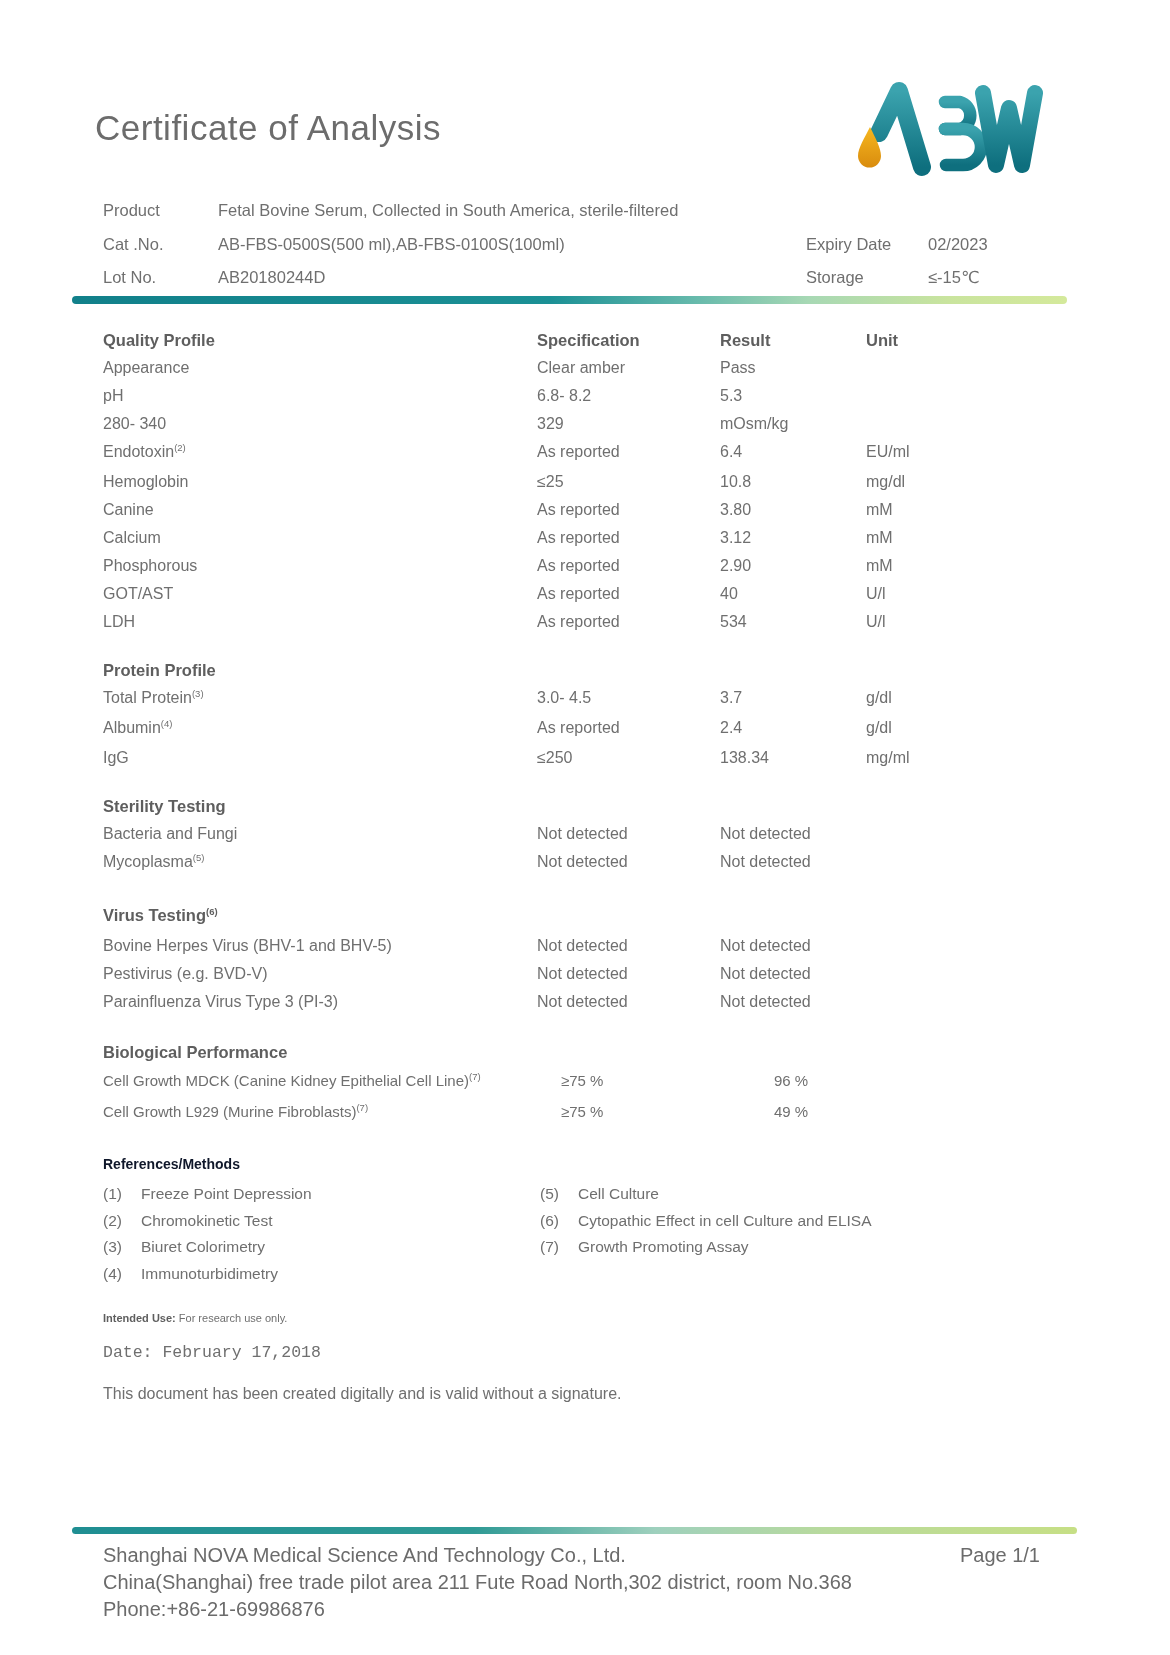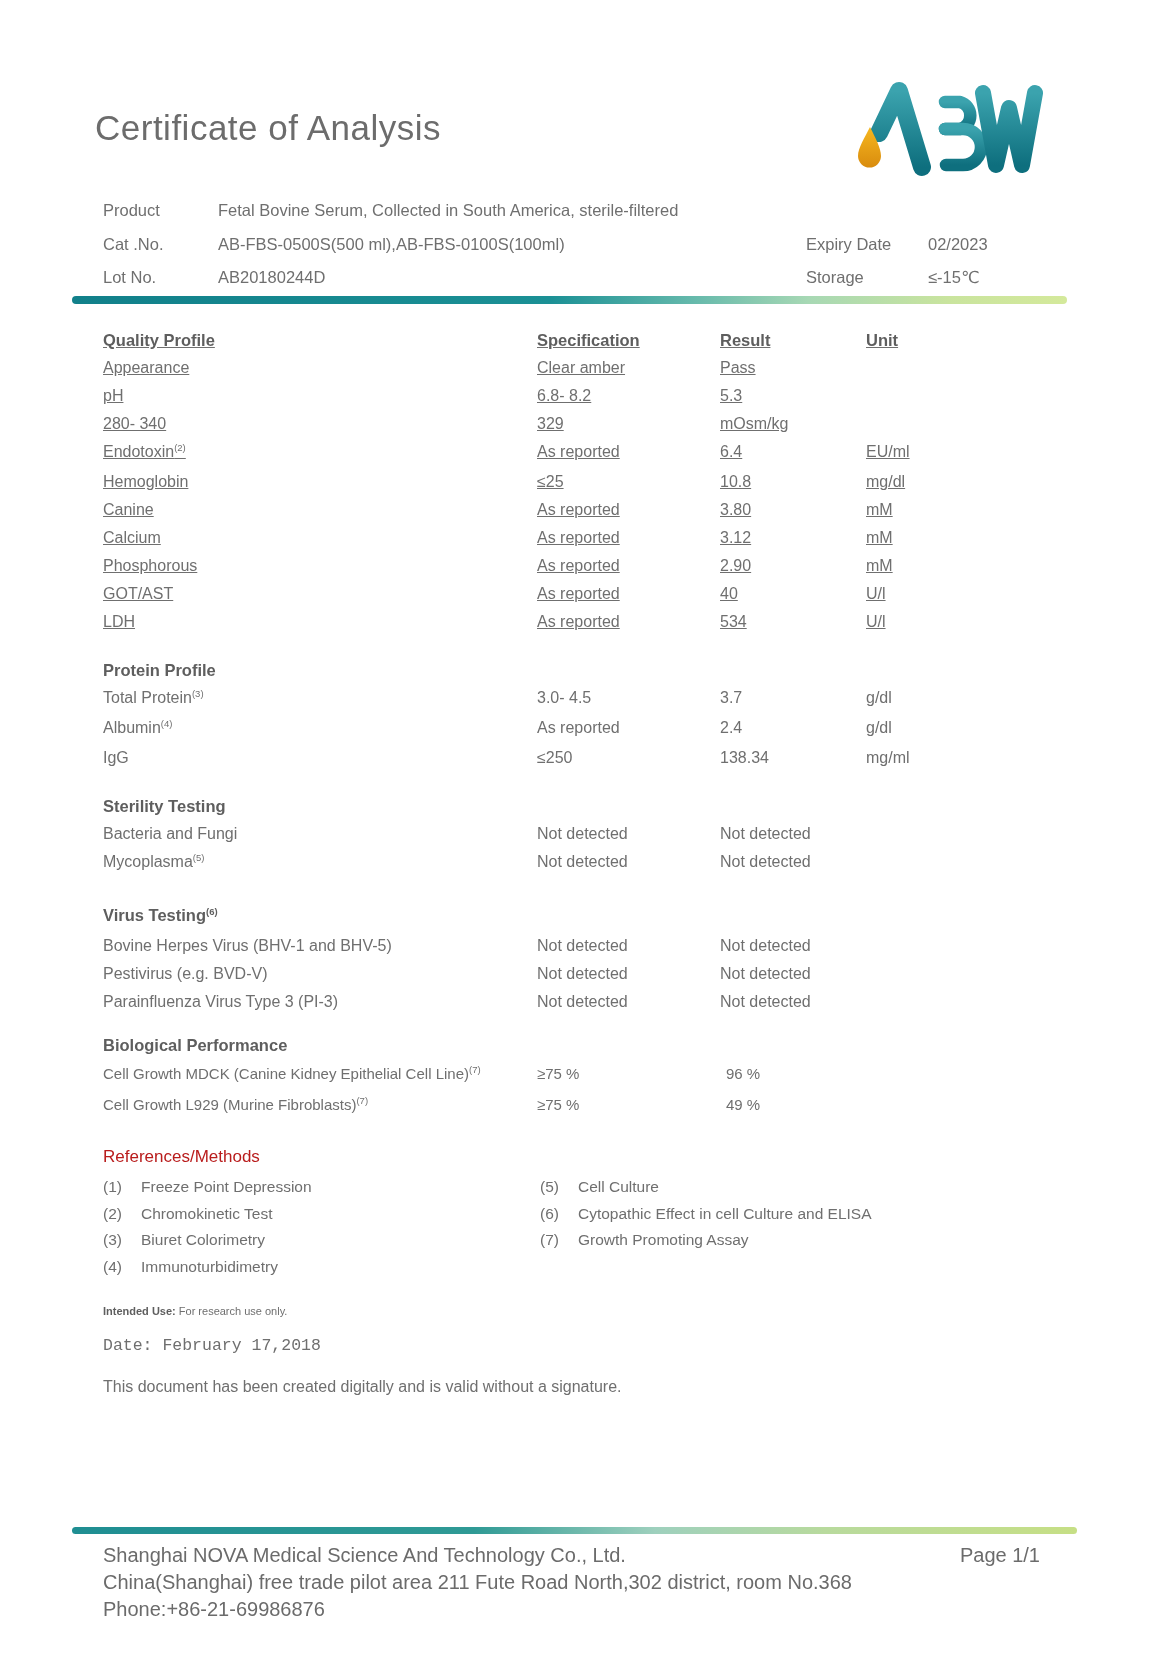--- a/index.html
+++ b/index.html
@@ -32,29 +32,29 @@
   }
   .rule-bottom{
     position:absolute;left:72px;top:1527px;width:1005px;height:7px;border-radius:4px;
     background:linear-gradient(to right,#1f8e92 0%,#2f9a95 40%,#9ed0bd 58%,#b8da9d 75%,#c6df85 100%);
   }
   
   .content{position:absolute;left:103px;top:326px;width:967px;}
   .row{display:grid;grid-template-columns:434px 183px 146px 1fr;line-height:28px;font-size:16px;}
   .head-row{font-weight:bold;color:#5e5e5e;font-size:16.5px;}
   .section{margin-top:20px;}
-  .section:first-child{margin-top:0;text-decoration:underline;}
+  .section:first-child{margin-top:0;}
   .section:nth-child(4){margin-top:23px;}
-  .section:nth-child(5){margin-top:15px;}
-  .row.small{font-size:15px;line-height:29px;}
+  .section:nth-child(5){margin-top:22px;}
+  .row.small{font-size:15px;line-height:29px;gap:24px;}
   .row.small .cell:nth-child(3){padding-left:6px;}
   .sup{font-size:9.5px;position:relative;top:-6px;letter-spacing:0;}
   
   .refs{margin-top:22px;}
-  .refs-title{font-weight:normal;color:#b91c1c;font-size:17px;line-height:28px;}
+  .refs-title{font-weight:bold;color:#0f172a;font-size:14px;line-height:28px;}
   .refs-cols{display:flex;margin-top:3px;}
   .refs-col{width:437px;}
   .refs-col.right{flex:1;}
   .ref-item{display:flex;line-height:26.5px;font-size:15.5px;}
   .ref-num{width:38px;flex:0 0 38px;}
   
   .intended{margin-top:18px;line-height:27px;font-size:11px;}
   .intended .bold{font-weight:bold;color:#5e5e5e;}
   .date-line{margin-top:7px;line-height:27px;font-size:16.5px;font-family:Liberation Mono, monospace;}
   .validity-line{margin-top:14px;line-height:27px;font-size:16px;}

